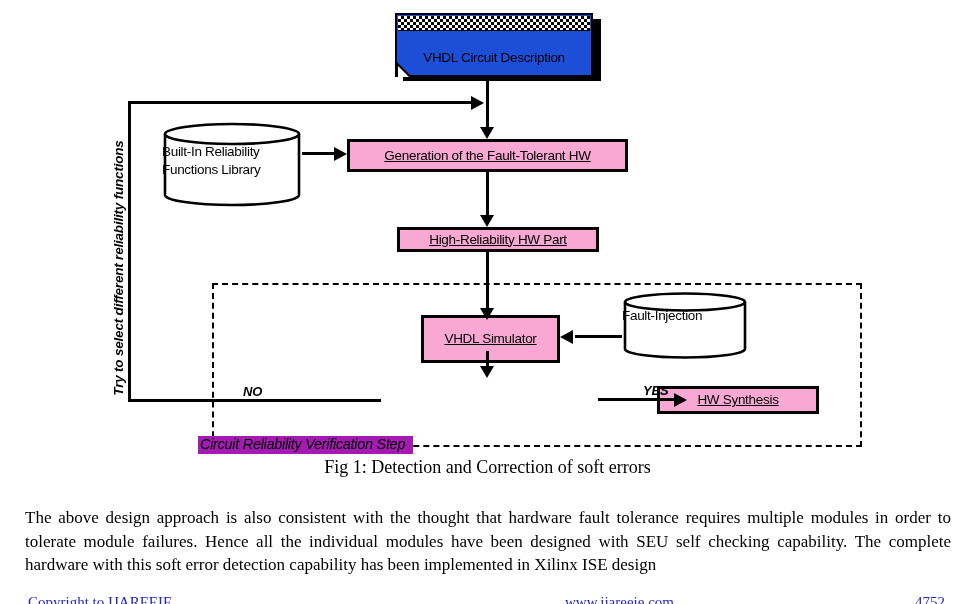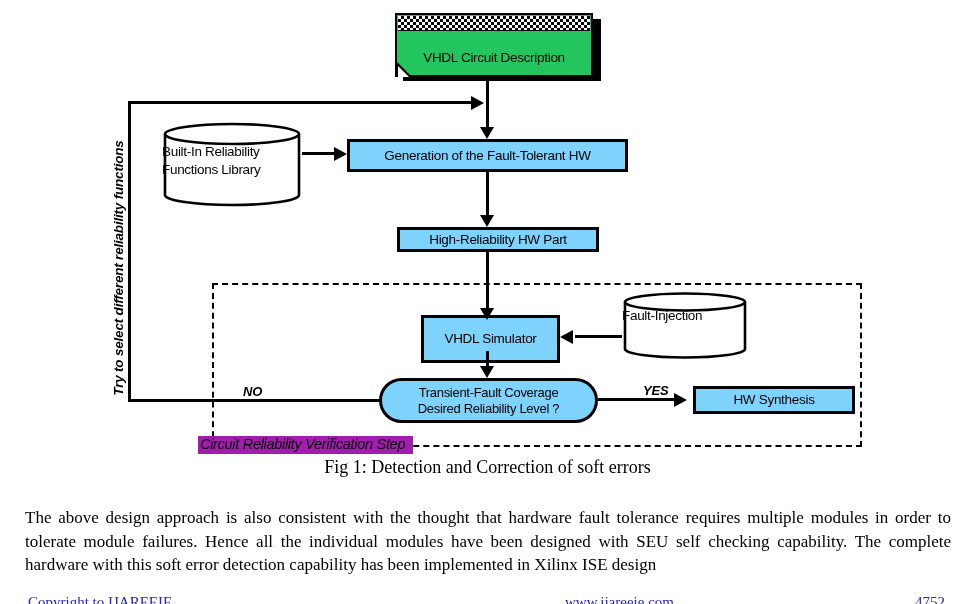--- a/index.html
+++ b/index.html
@@ -4,32 +4,32 @@
 <style>
   html,body{margin:0;padding:0;background:#e8e8e8;}
   .page{
     position:relative;width:975px;height:604px;background:#fff;overflow:hidden;
     font-family:"Liberation Sans",sans-serif;color:#000;margin:0 auto;
   }
   .page *{box-sizing:border-box;}
 
   
   .box{
-    position:absolute;background:#7dd3fc;border:3px solid #000;
+    position:absolute;background:#f9a8d4;border:3px solid #000;
     display:flex;align-items:center;justify-content:center;text-align:center;
-    font-size:13.5px;letter-spacing:-0.3px;line-height:16px;
+    font-size:13.5px;letter-spacing:-0.3px;line-height:16px;text-decoration:underline;
   }
   .line{position:absolute;background:#000;}
   .ah-down{position:absolute;width:0;height:0;border-left:7px solid transparent;border-right:7px solid transparent;border-top:12px solid #000;}
   .ah-right{position:absolute;width:0;height:0;border-top:7px solid transparent;border-bottom:7px solid transparent;border-left:13px solid #000;}
   .ah-left{position:absolute;width:0;height:0;border-top:7px solid transparent;border-bottom:7px solid transparent;border-right:13px solid #000;}
 
   
   .doc-shadow{position:absolute;left:403px;top:19px;width:198px;height:62px;background:#000;}
-  .doc{position:absolute;left:395px;top:13px;width:198px;height:64px;background:#22c55e;border:2px solid #000;}
+  .doc{position:absolute;left:395px;top:13px;width:198px;height:64px;background:#1d4ed8;border:2px solid #000;}
   .doc-hatch{
     position:absolute;left:1px;top:1px;right:1px;height:15px;
     background-color:#fff;
     background-image:
       linear-gradient(45deg,#000 25%,transparent 25%,transparent 75%,#000 75%),
       linear-gradient(45deg,#000 25%,transparent 25%,transparent 75%,#000 75%);
     background-position:0 0,3px 3px;background-size:6px 6px;
     border-bottom:1px solid #000;
   }
   .doc-label{position:absolute;left:0;right:0;top:24px;bottom:0;display:flex;align-items:center;justify-content:center;font-size:13.5px;letter-spacing:-0.3px;}
@@ -38,21 +38,21 @@
 
   
   .cyl{position:absolute;}
   .cyl svg{position:absolute;left:0;top:0;}
   .cyl .cyl-label{position:absolute;left:0;right:0;font-size:13.5px;letter-spacing:-0.3px;}
 
   
   .gen-box{left:347px;top:139px;width:281px;height:33px;}
   .hirel-box{left:397px;top:227px;width:202px;height:25px;}
   .sim-box{left:421px;top:315px;width:139px;height:48px;}
-  .hwsyn-box{left:693px;top:386px;width:162px;height:28px;}
+  .hwsyn-box{left:657px;top:386px;width:162px;height:28px;}
   .decision{left:379px;top:378px;width:219px;height:45px;border-width:3px;border-radius:23px;font-size:13px;line-height:16px;}
 
   .dashed-region{position:absolute;left:212px;top:283px;width:650px;height:164px;border:2px dashed #000;background:transparent;}
 
   
   .edge-label{position:absolute;font-style:italic;font-weight:700;font-size:13px;letter-spacing:-0.2px;}
   .region-label{
     position:absolute;left:198px;top:436px;z-index:3;background:#a21caf;padding:0 8px 2px 2px;
     font-style:italic;font-size:14.5px;letter-spacing:-0.3px;
   }
@@ -118,26 +118,20 @@
   <div class="box hirel-box">
     <span>High-Reliability HW Part</span>
   </div>
   <div class="box sim-box">
     <span>VHDL Simulator</span>
   </div>
   <div class="box hwsyn-box">
     <span>HW Synthesis</span>
   </div>
 
-  <div class="box decision">
-    <div>
-      <div>Transient-Fault Coverage</div>
-      <div>Desired Reliability Level ?</div>
-    </div>
-  </div>
 
   <div class="line" style="left:486px;top:75px;width:3px;height:52px;"></div>
   <div class="ah-down" style="left:480px;top:127px;"></div>
 
   <div class="line" style="left:128px;top:101px;width:343px;height:3px;"></div>
   <div class="ah-right" style="left:471px;top:96px;"></div>
   <div class="line" style="left:128px;top:101px;width:3px;height:301px;"></div>
   <div class="line" style="left:128px;top:399px;width:253px;height:3px;"></div>
 
   <div class="line" style="left:302px;top:152px;width:32px;height:3px;"></div>

